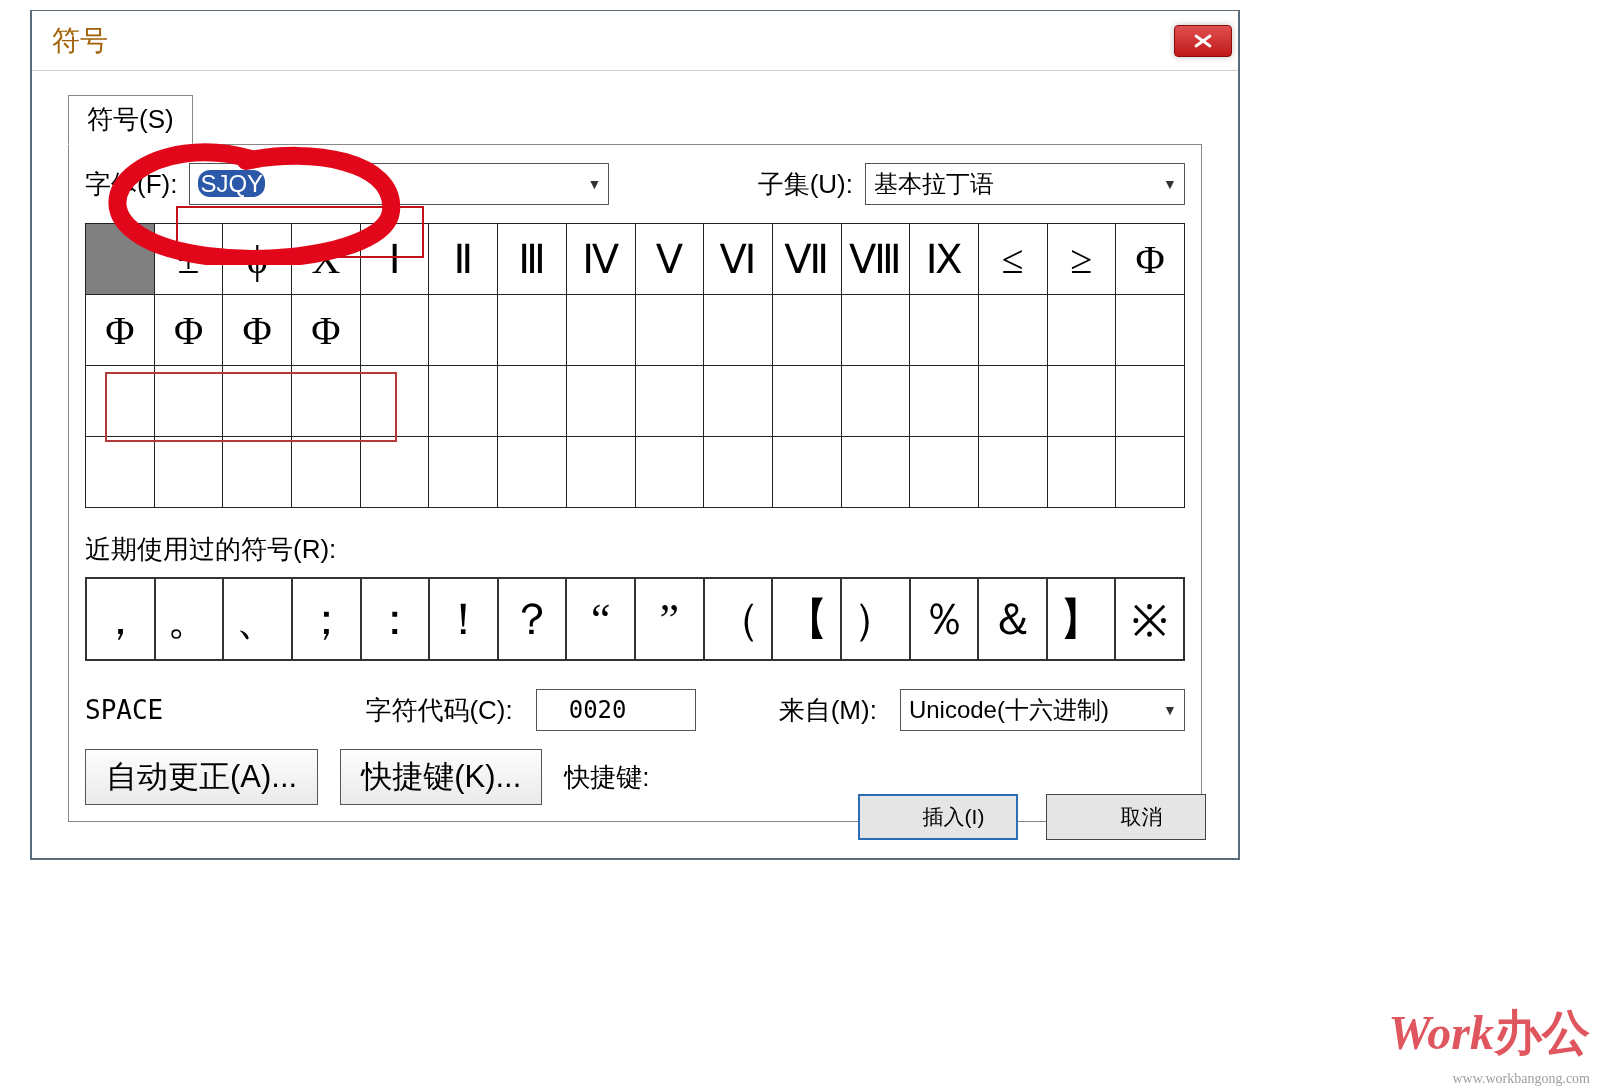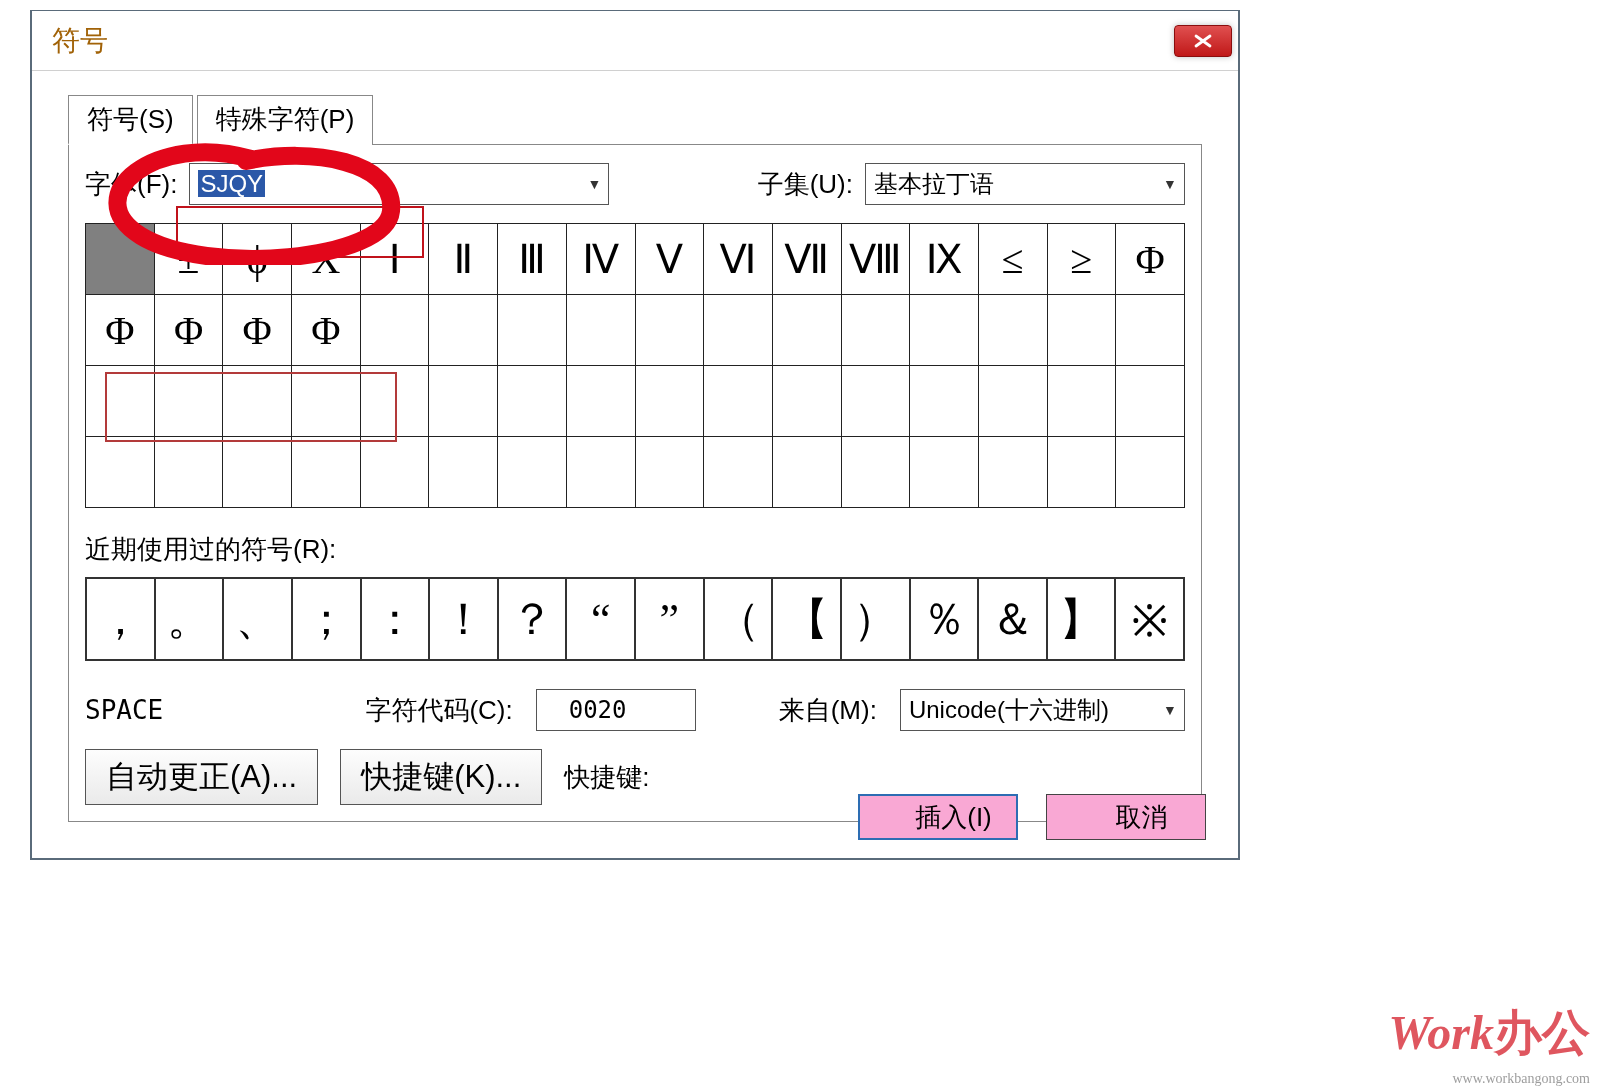--- a/index.html
+++ b/index.html
@@ -52,20 +52,21 @@
     box-shadow: 0 0 6px rgba(0,0,0,.25);
   }
   .content {
     padding: 24px 36px 12px 36px;
     position: relative;
   }
   .tabs-row {
     display: flex;
     position: relative;
     z-index: 2;
+    gap: 20px;
   }
   .tab {
     padding: 6px 18px 6px 18px;
     font-size: 26px;
     border: 1px solid #888;
     border-bottom: none;
     background: #fff;
     margin-right: 4px;
     cursor: pointer;
   }
@@ -134,20 +135,21 @@
     width: 248px;
     height: 52px;
     border: 2px solid #c0121b;
     pointer-events: none;
     z-index: 4;
   }
   .font-text-sel {
     background: #2b58a8;
     color: #fff;
     padding: 0 2px;
+    border-radius: 12px;
   }
 
   
   .sym-grid {
     border: 1px solid #222;
     display: grid;
     grid-template-columns: repeat(16, 1fr);
     grid-template-rows: repeat(4, 70px);
     background: #222;
     gap: 1px;
@@ -226,22 +228,22 @@
     position: absolute;
     right: 32px;
     bottom: 18px;
     display: flex;
     gap: 28px;
   }
   .footer-btn {
     width: 160px;
     height: 46px;
     border: 1px solid #444;
-    background: #f9a8d4;
-    font-size: 26px;
+    background: #e5e5e5;
+    font-size: 21px;
     display: flex;
     align-items: center;
     justify-content: center;
     cursor: pointer;
     padding-left: 31px;
   }
   .footer-btn.primary { border: 2px solid #2d6db3; }
 
   .watermark {
     position: absolute;
@@ -276,21 +278,20 @@
 
     <div class="marker-circle">
       <svg viewBox="0 0 320 124">
         <path d="M165 18 C 70 -10, -10 55, 55 95 C 120 135, 300 120, 305 70 C 310 20, 225 6, 160 20" fill="none" stroke="#e2061a" stroke-width="18" stroke-linecap="round"></path>
       </svg>
     </div>
     <div class="red-box-font"></div>
 
     <div class="tabs-row">
       <div class="tab active">符号(S)</div>
-      <div class="tab">特殊字符(P)</div>
     </div>
 
     <div class="tab-pane">
       <div class="row">
         <span class="lbl">字体(F):</span>
         <div class="combo font-combo">
           <span class="combo-text"><span class="font-text-sel">SJQY</span></span>
           <span class="arrow">▼</span>
         </div>
         <span style="flex:1"></span>

